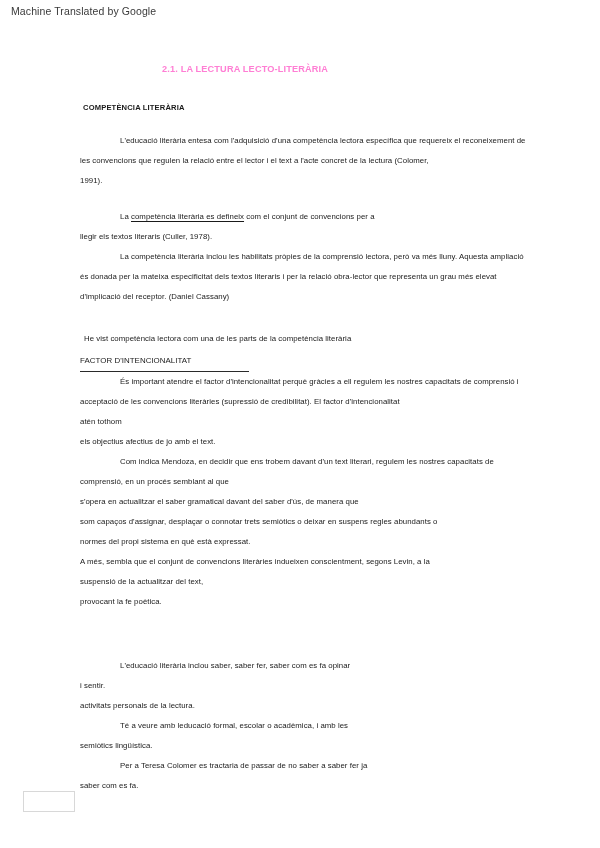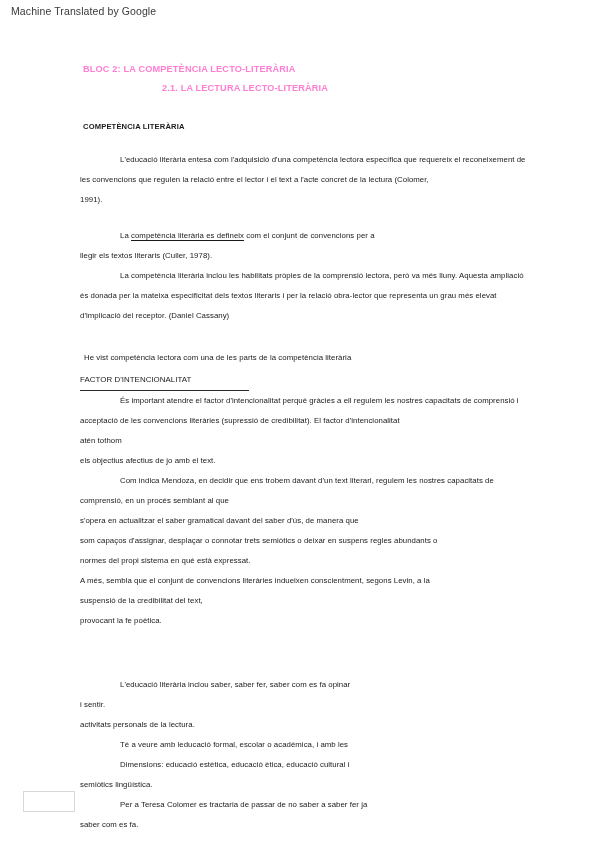--- a/index.html
+++ b/index.html
@@ -128,21 +128,20 @@
 
 <div class="page">
 
   <div class="banner">
     <span class="banner-text">Machine Translated by Google</span>
   </div>
 
   <div class="doc">
 
     
-    <div class="heading heading-1">BLOC 2: LA COMPETÈNCIA LECTO-LITERÀRIA</div>
     <div class="heading heading-2">2.1. LA LECTURA LECTO-LITERÀRIA</div>
 
     <div class="gap-md"></div>
 
     
     <div class="subhead">COMPETÈNCIA LITERÀRIA</div>
 
     <div class="gap-sm"></div>
 
     <p class="para indent">L'educació literària entesa com l'adquisició d'una competència lectora específica que requereix el reconeixement de les convencions que regulen la relació entre el lector i el text a l'acte concret de la lectura (Colomer,</p>
@@ -163,33 +162,32 @@
 
     <p class="para indent">És important atendre el factor d'intencionalitat perquè gràcies a ell regulem les nostres capacitats de comprensió i acceptació de les convencions literàries (supressió de credibilitat). El factor d'intencionalitat</p>
     <div class="line">atén tothom</div>
     <div class="line">els objectius afectius de jo amb el text.</div>
 
     <p class="para indent">Com indica Mendoza, en decidir que ens trobem davant d'un text literari, regulem les nostres capacitats de comprensió, en un procés semblant al que</p>
     <div class="line">s'opera en actualitzar el saber gramatical davant del saber d'ús, de manera que</div>
     <div class="line">som capaços d'assignar, desplaçar o connotar trets semiòtics o deixar en suspens regles abundants o</div>
     <div class="line">normes del propi sistema en què està expressat.</div>
     <div class="line">A més, sembla que el conjunt de convencions literàries indueixen conscientment, segons Levin, a la</div>
-    <div class="line">suspensió de la credibilitat del text,</div>
+    <div class="line">suspensió de la actualitzar del text,</div>
     <div class="line">provocant la fe poètica.</div>
 
     <div class="gap-lg"></div>
 
     
     <div class="line indent">L'educació literària inclou saber, saber fer, saber com es fa opinar</div>
     <div class="line">i sentir.</div>
 
     <div class="line">activitats personals de la lectura.</div>
     <div class="line indent">Té a veure amb leducació formal, escolar o acadèmica, i amb les</div>
 
-    <div class="line indent">Dimensions: educació estètica, educació ètica, educació cultural i</div>
     <div class="line">semiòtics lingüística.</div>
 
     <div class="line indent">Per a Teresa Colomer es tractaria de passar de no saber a saber fer ja</div>
     <div class="line">saber com es fa.</div>
 
   </div>
 
   <div class="bottom-box"></div>
 
 </div>

